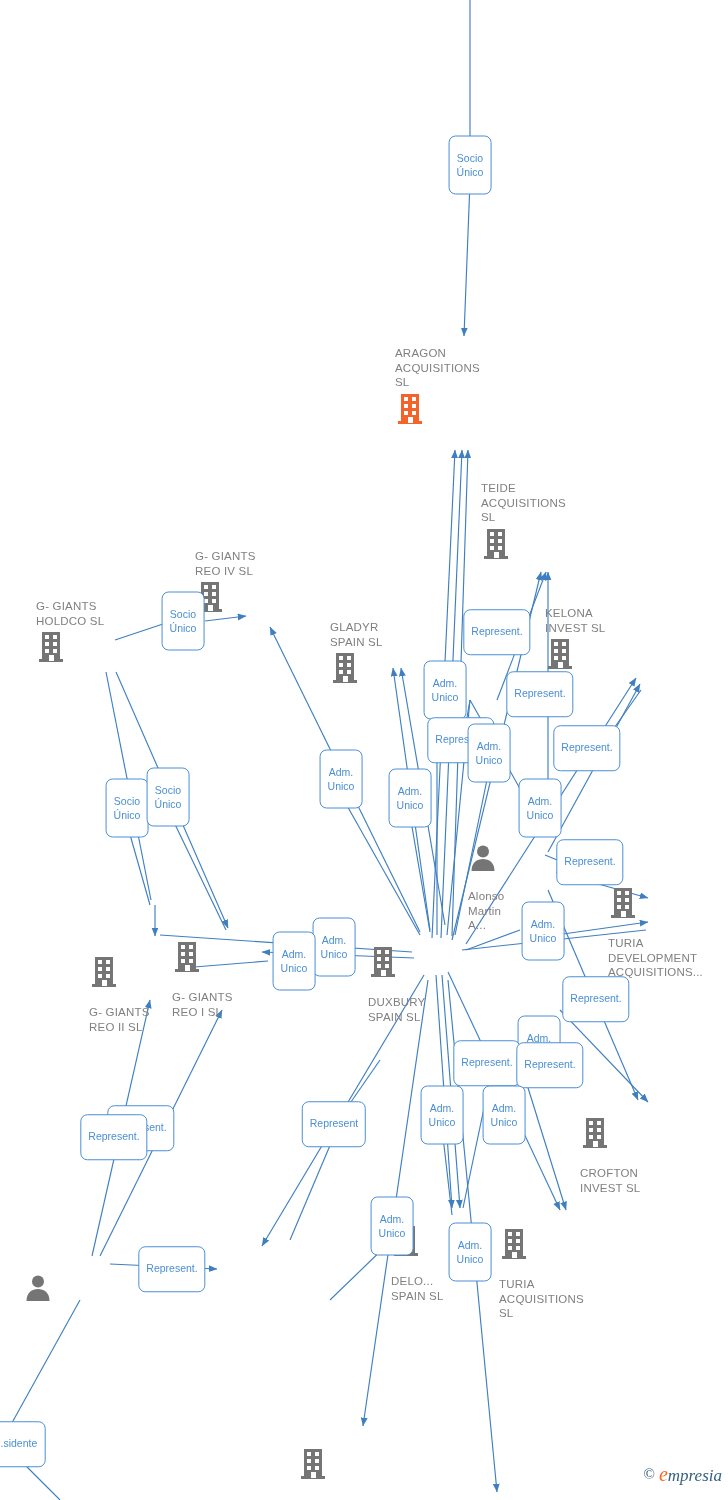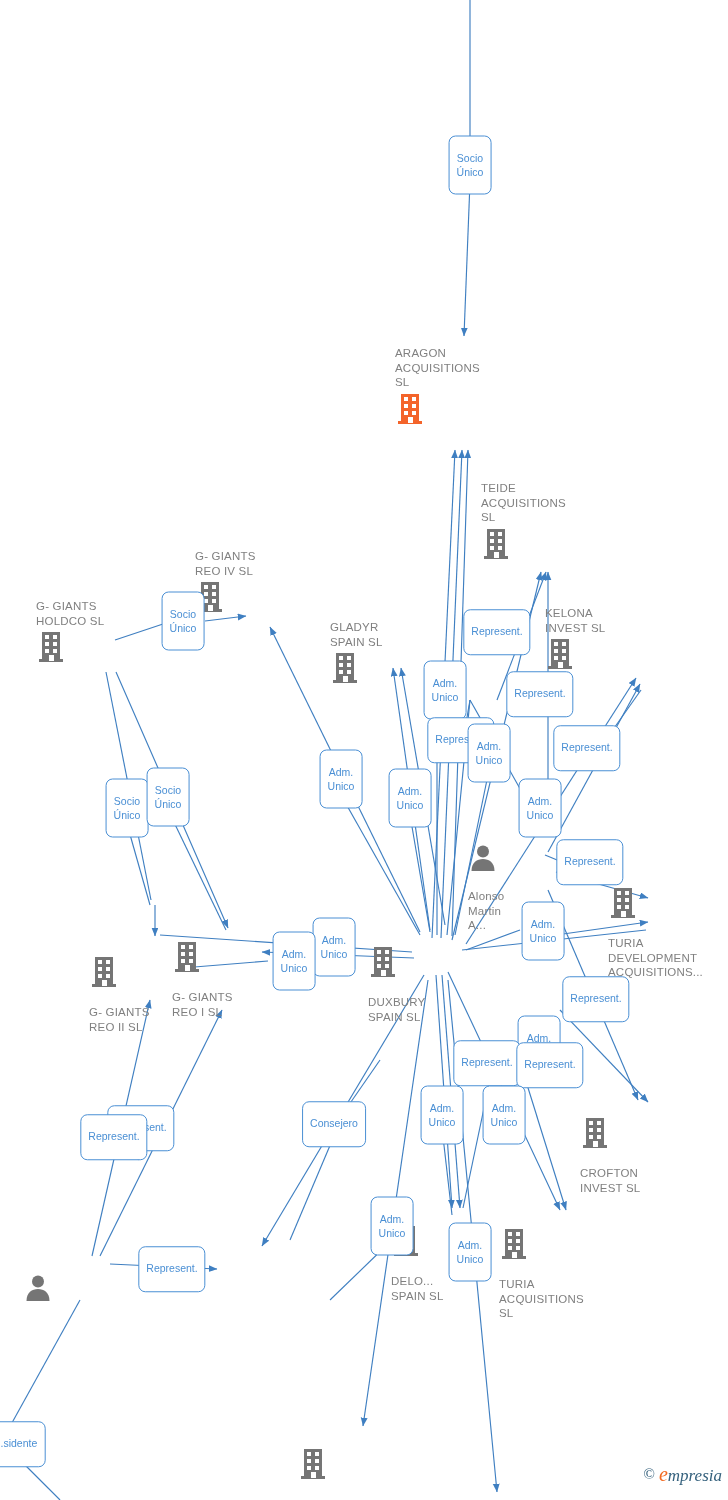--- a/index.html
+++ b/index.html
@@ -483,21 +483,21 @@
 Unico</div>
   <div class="lbl" style="left:596px;top:999px;">Represent.</div>
   <div class="lbl" style="left:539px;top:1045px;">Adm.
 Unico</div>
   <div class="lbl" style="left:487px;top:1063px;">Represent.</div>
   <div class="lbl" style="left:550px;top:1065px;">Represent.</div>
   <div class="lbl" style="left:442px;top:1115px;">Adm.
 Unico</div>
   <div class="lbl" style="left:504px;top:1115px;">Adm.
 Unico</div>
-  <div class="lbl" style="left:334px;top:1124px;">Consejero</div>
+  <div class="lbl" style="left:334px;top:1124px;">Represent</div>
   <div class="lbl" style="left:141px;top:1128px;">Represent.</div>
   <div class="lbl" style="left:114px;top:1137px;">Represent.</div>
   <div class="lbl" style="left:392px;top:1226px;">Adm.
 Unico</div>
   <div class="lbl" style="left:470px;top:1252px;">Adm.
 Unico</div>
   <div class="lbl" style="left:172px;top:1269px;">Represent.</div>
   <div class="lbl" style="left:16px;top:1444px;">...sidente</div>
 
   <div class="wm">

